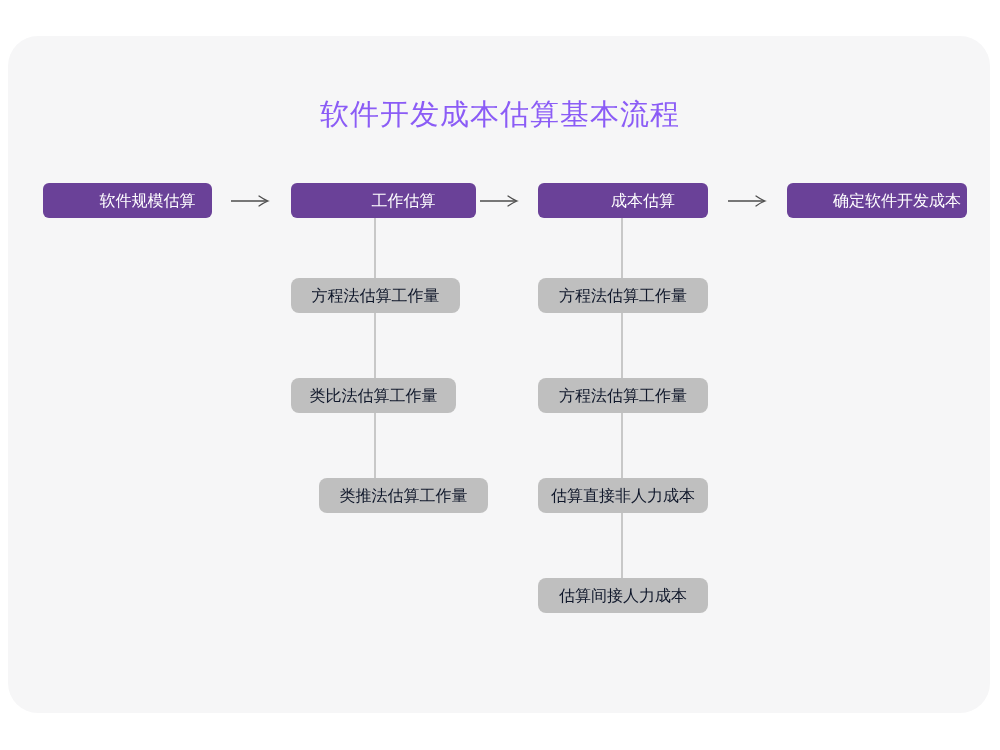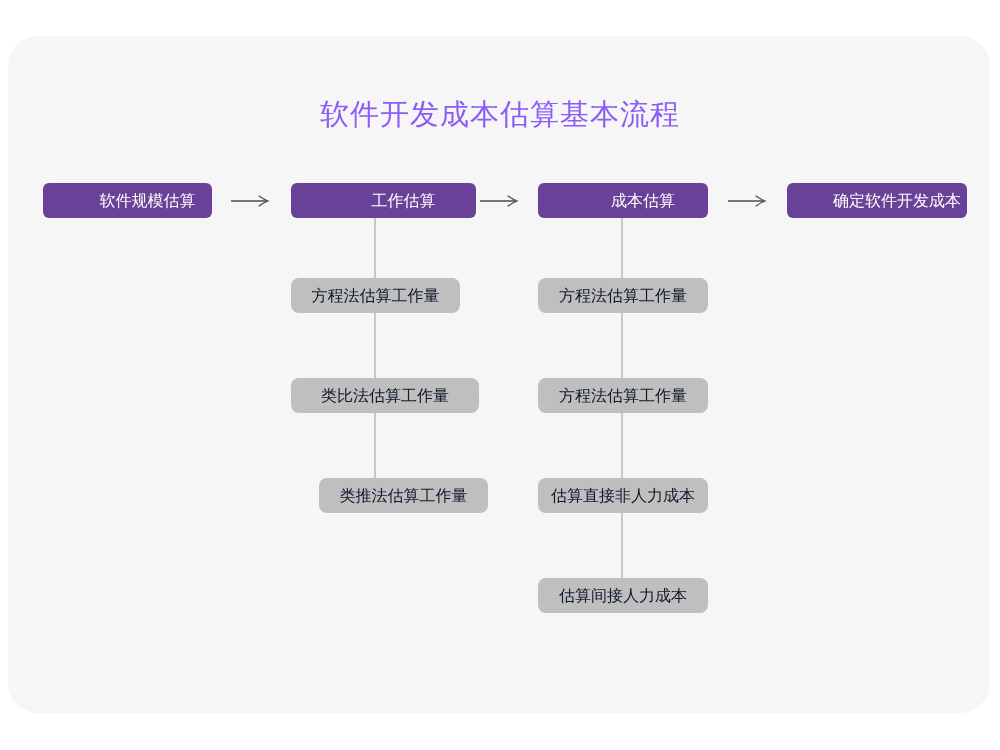--- a/index.html
+++ b/index.html
@@ -100,19 +100,19 @@
 <div class="arrow" style="left:727px; top:194px;">
   <svg width="40" height="14" viewBox="0 0 40 14" fill="none" xmlns="http://www.w3.org/2000/svg">
     <path d="M1 7 H37" stroke="#4d4d4d" stroke-width="1.3"></path>
     <path d="M29 2 Q34 5.5 38 7 Q34 8.5 29 12" stroke="#4d4d4d" stroke-width="1.3" fill="none" stroke-linecap="round"></path>
   </svg>
 </div>
 
 <div class="node primary" style="left:787px; top:183px; width:180px;">确定软件开发成本</div>
 
 <div class="node secondary" style="left:291px; top:278px; width:169px;">方程法估算工作量</div>
-<div class="node secondary" style="left:291px; top:378px; width:188px;">类比法估算工作量</div>
+<div class="node secondary" style="left:291px; top:378px; width:165px;">类比法估算工作量</div>
 <div class="node secondary" style="left:291px; top:478px; width:169px;margin-left:28px;">类推法估算工作量</div>
 
 <div class="node secondary" style="left:538px; top:278px; width:170px;">方程法估算工作量</div>
 <div class="node secondary" style="left:538px; top:378px; width:170px;">方程法估算工作量</div>
 <div class="node secondary" style="left:538px; top:478px; width:170px;">估算直接非人力成本</div>
 <div class="node secondary" style="left:538px; top:578px; width:170px;">估算间接人力成本</div>
 
 </body></html>

